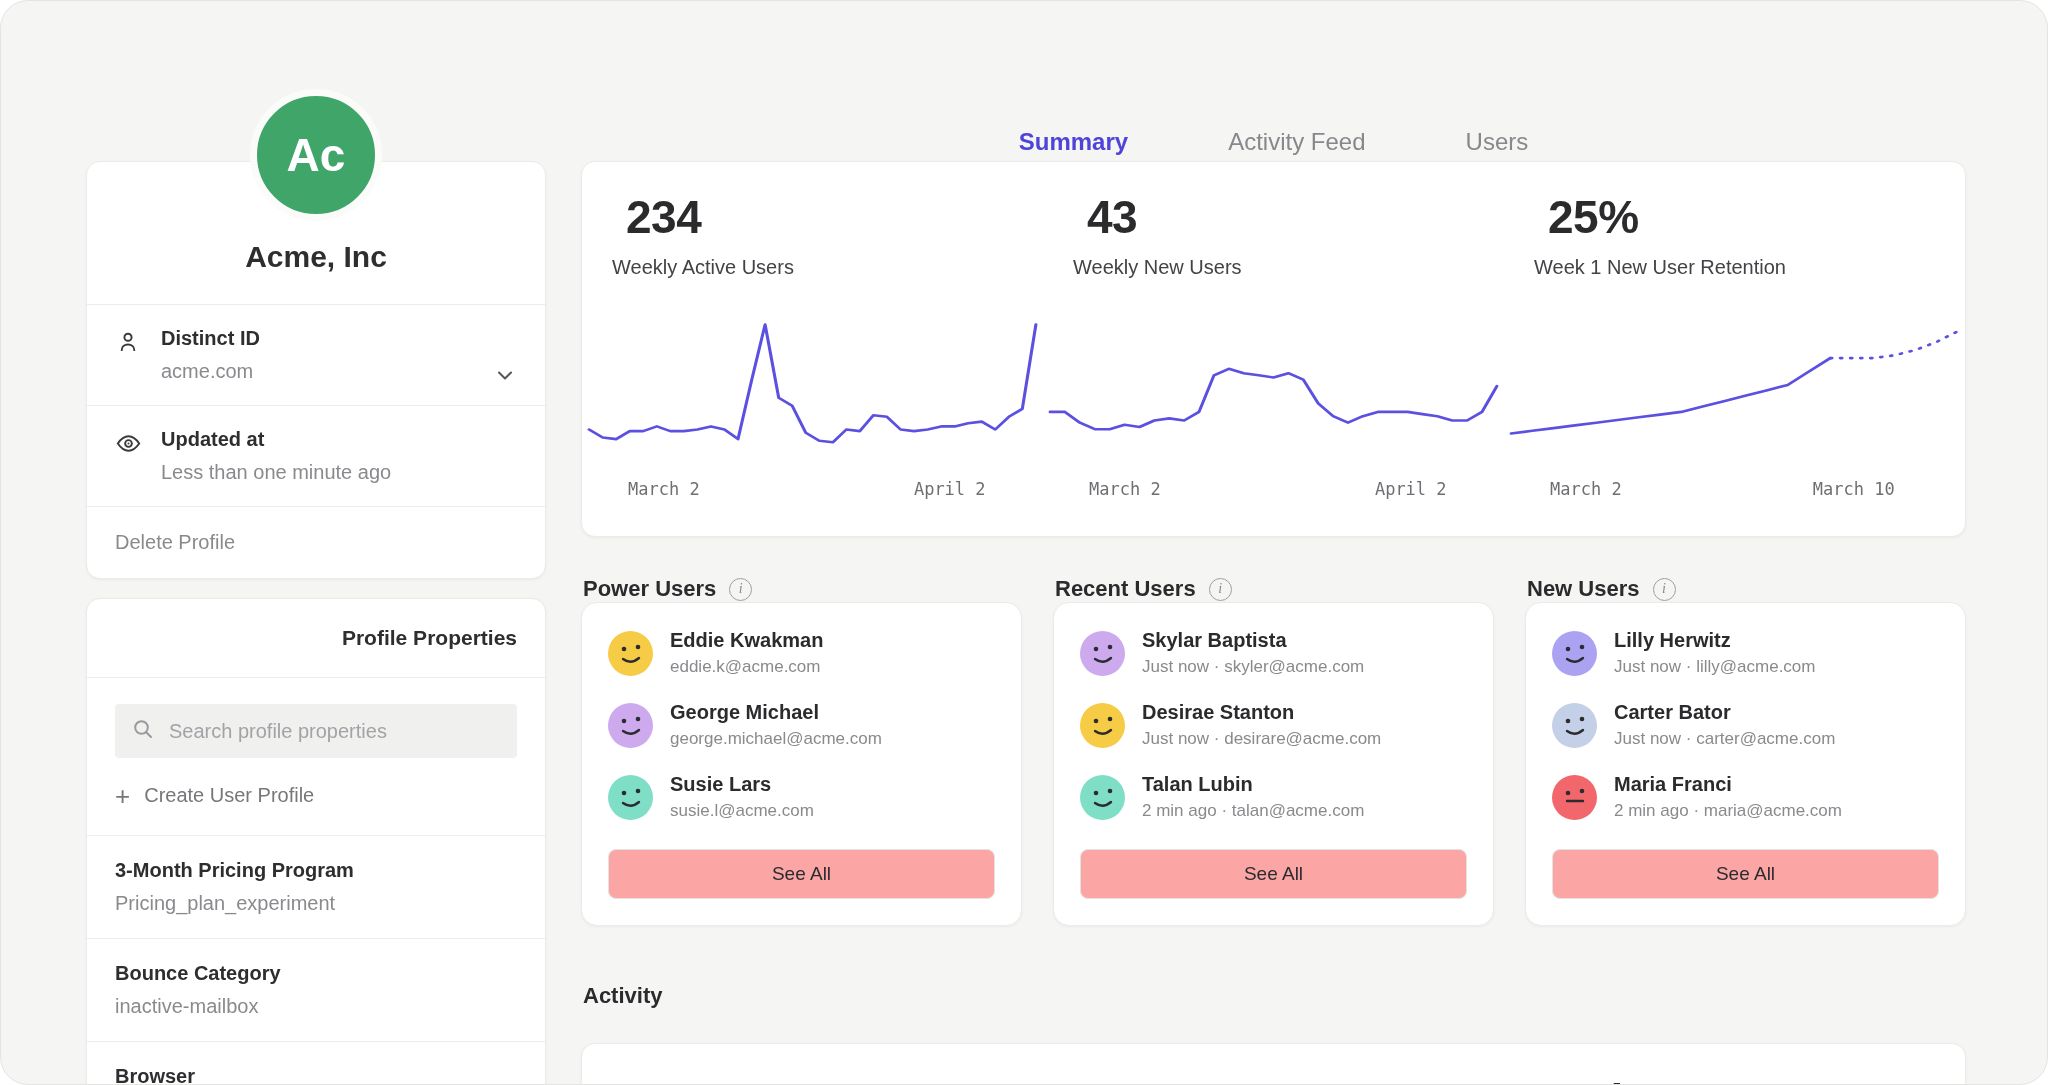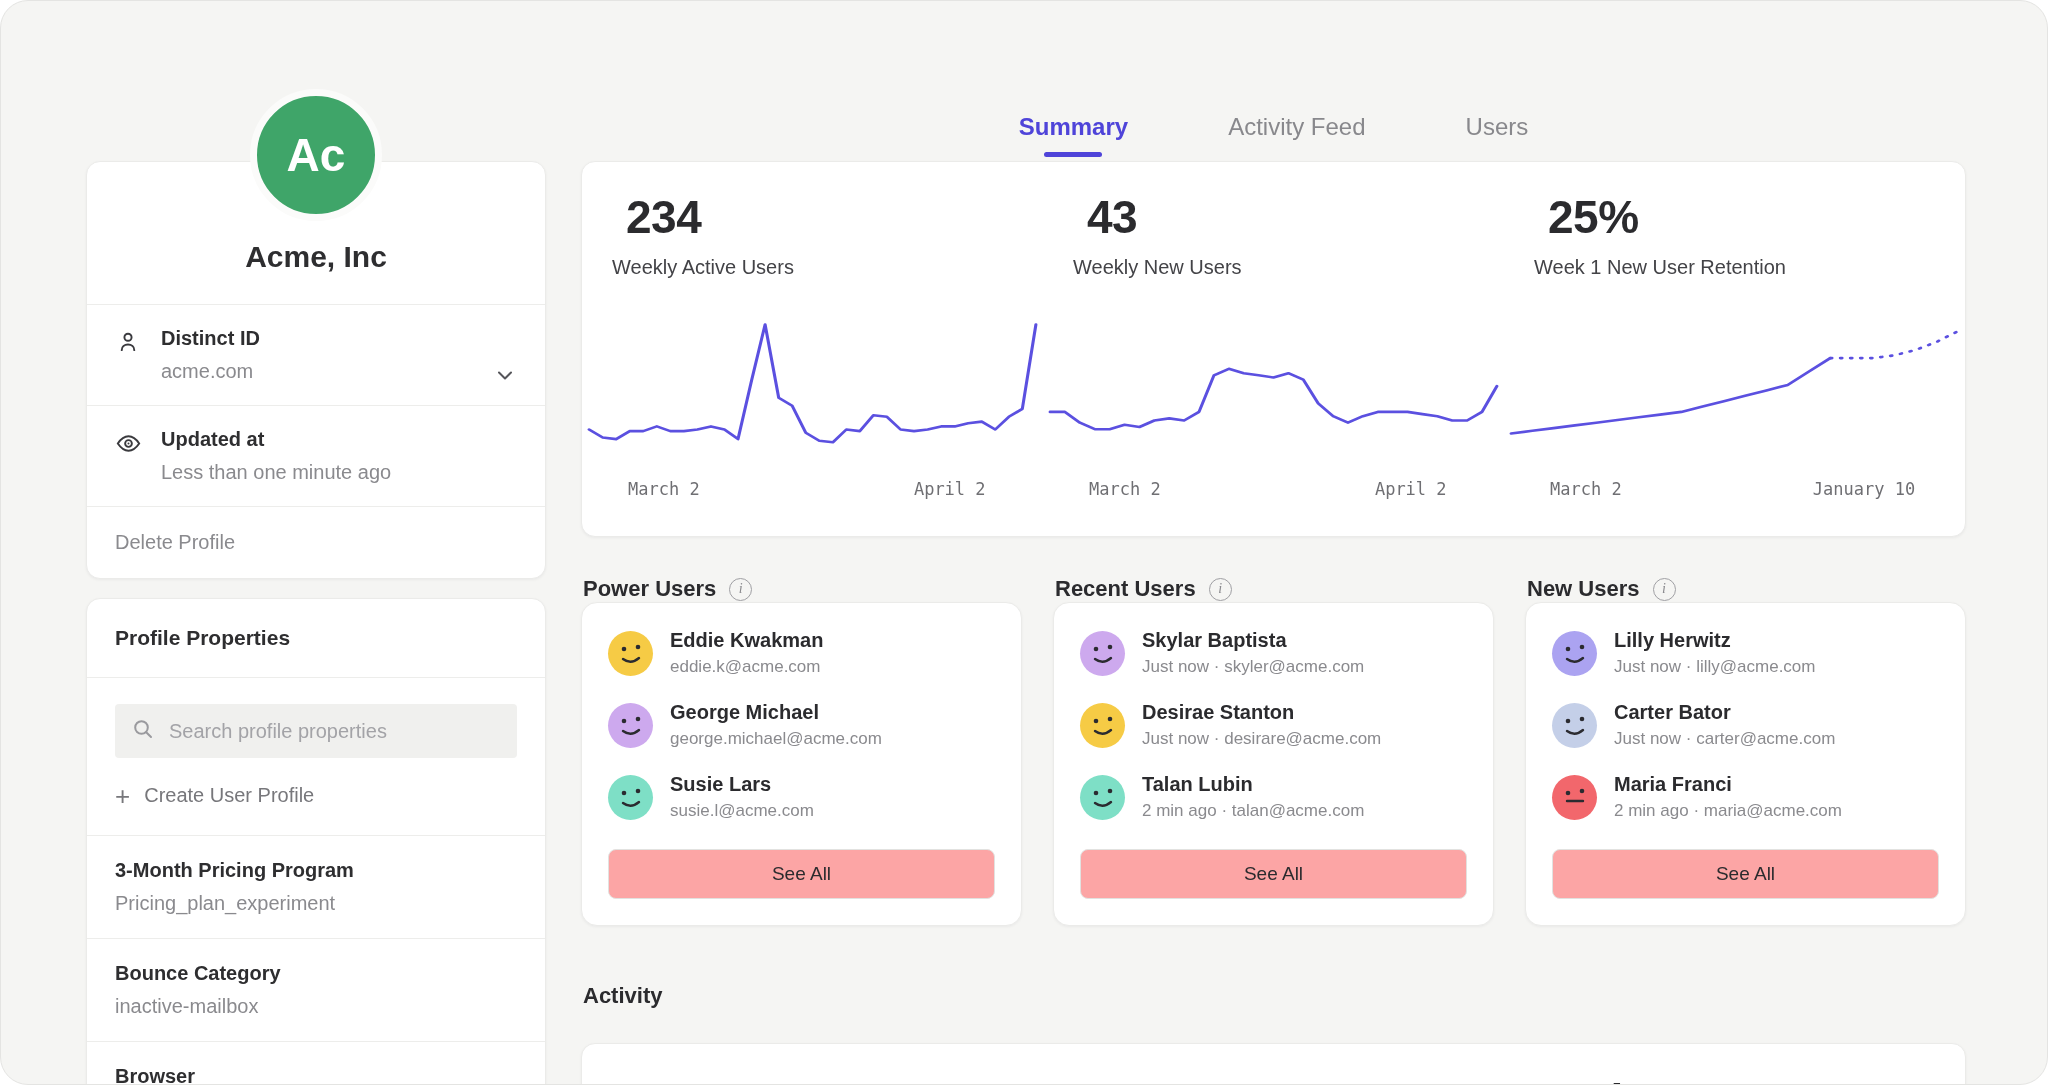--- a/index.html
+++ b/index.html
@@ -18,35 +18,35 @@
   .profile-card{position:absolute;left:0;right:0;top:160px;}
   .company-name{padding:78px 0 30px;text-align:center;font-size:30px;font-weight:700;color:#2e2e30;}
   .field-row{display:flex;padding:22px 28px;border-top:1px solid #ededeb;position:relative;}
   .field-icon{width:46px;padding-top:2px;color:#3a3a3e;}
   .field-label{font-size:20px;font-weight:700;color:#2e2e30;}
   .field-value{font-size:20px;color:#8a8a8e;margin-top:10px;}
   .chevron{position:absolute;right:28px;top:58px;color:#55555a;cursor:pointer;}
   .delete-row{border-top:1px solid #ededeb;padding:24px 28px;font-size:20px;color:#8a8a8e;cursor:pointer;}
 
   .props-card{position:absolute;left:0;right:0;top:597px;height:560px;}
-  .props-title{padding:27px 28px;font-size:21px;font-weight:700;color:#2e2e30;}
+  .props-title{padding:27px 28px;font-size:21px;font-weight:700;color:#2e2e30;text-align:right;}
   .search-wrap{padding:26px 28px 0;}
   .search-box{height:54px;background:#f0f0ee;border-radius:4px;display:flex;align-items:center;padding:0 16px;gap:12px;}
   .search-box input{border:none;outline:none;background:transparent;font-size:20px;flex:1;
     font-family:"Liberation Sans",sans-serif;color:#55555a;}
   .search-box input::placeholder{color:#a3a3a7;}
   .create-link{display:flex;align-items:center;gap:14px;margin:26px 28px 28px;font-size:20px;color:#77777b;cursor:pointer;}
   .plus-glyph{font-size:26px;line-height:20px;color:#77777b;}
   .prop-row{padding:23px 28px;border-top:1px solid #ededeb;}
   .prop-name{font-size:20px;font-weight:700;color:#2e2e30;}
   .prop-value{font-size:20px;color:#8a8a8e;margin-top:10px;}
 
   
   .main{position:absolute;left:580px;top:0;width:1385px;}
-  .tabs{position:absolute;top:112px;left:0;right:0;display:flex;justify-content:center;gap:100px;}
+  .tabs{position:absolute;top:127px;left:0;right:0;display:flex;justify-content:center;gap:100px;}
   .tab{font-size:24px;color:#88888c;cursor:pointer;position:relative;padding-bottom:16px;}
   .tab.active{color:var(--accent,#4F44D9);font-weight:700;}
   .tab.active::after{content:"";position:absolute;left:50%;transform:translateX(-50%);bottom:0;
     width:58px;height:5px;border-radius:3px;background:var(--accent,#4F44D9);}
 
   .stats-card{position:absolute;top:160px;left:0;right:0;height:376px;display:grid;
     grid-template-columns:1fr 1fr 1fr;padding:28px 0;}
   .stat-col{position:relative;}
   .stat-value{font-size:46px;font-weight:700;color:#2b2b2e;padding:0 44px;letter-spacing:-.5px;}
   .stat-label{font-size:20px;color:#434347;padding:0 30px;margin-top:12px;}
@@ -204,21 +204,21 @@
         <div class="stat-value">25%</div>
         <div class="stat-label">Week 1 New User Retention</div>
         <div class="chart-wrap">
           <svg viewBox="0 0 390 160" preserveAspectRatio="none">
               <polyline points="6.0,128.5 24.0,125.8 42.0,123.1 60.0,120.4 78.0,117.7 96.0,115.0 114.0,112.3 132.0,109.6 150.0,106.9 168.0,101.5 186.0,96.2 204.0,90.8 222.0,85.4 240.0,80.0 258.0,66.5 276.0,53.1" class="line-solid"></polyline>
               <polyline points="276.0,53.1 294.0,53.1 312.0,53.1 330.0,50.4 348.0,45.0 366.0,36.9 384.0,26.2" class="line-dotted"></polyline>
             </svg>
         </div>
         <div class="ticks">
           <span class="tick-left">March 2</span>
-          <span class="tick-right-far">January 10</span>
+          <span class="tick-right-far">March 10</span>
         </div>
       </div>
     </div>
 
     <div class="user-sections">
 
       <div>
         <div class="section-header">
           <span>Power Users</span>
           <span class="info-icon">i</span>

